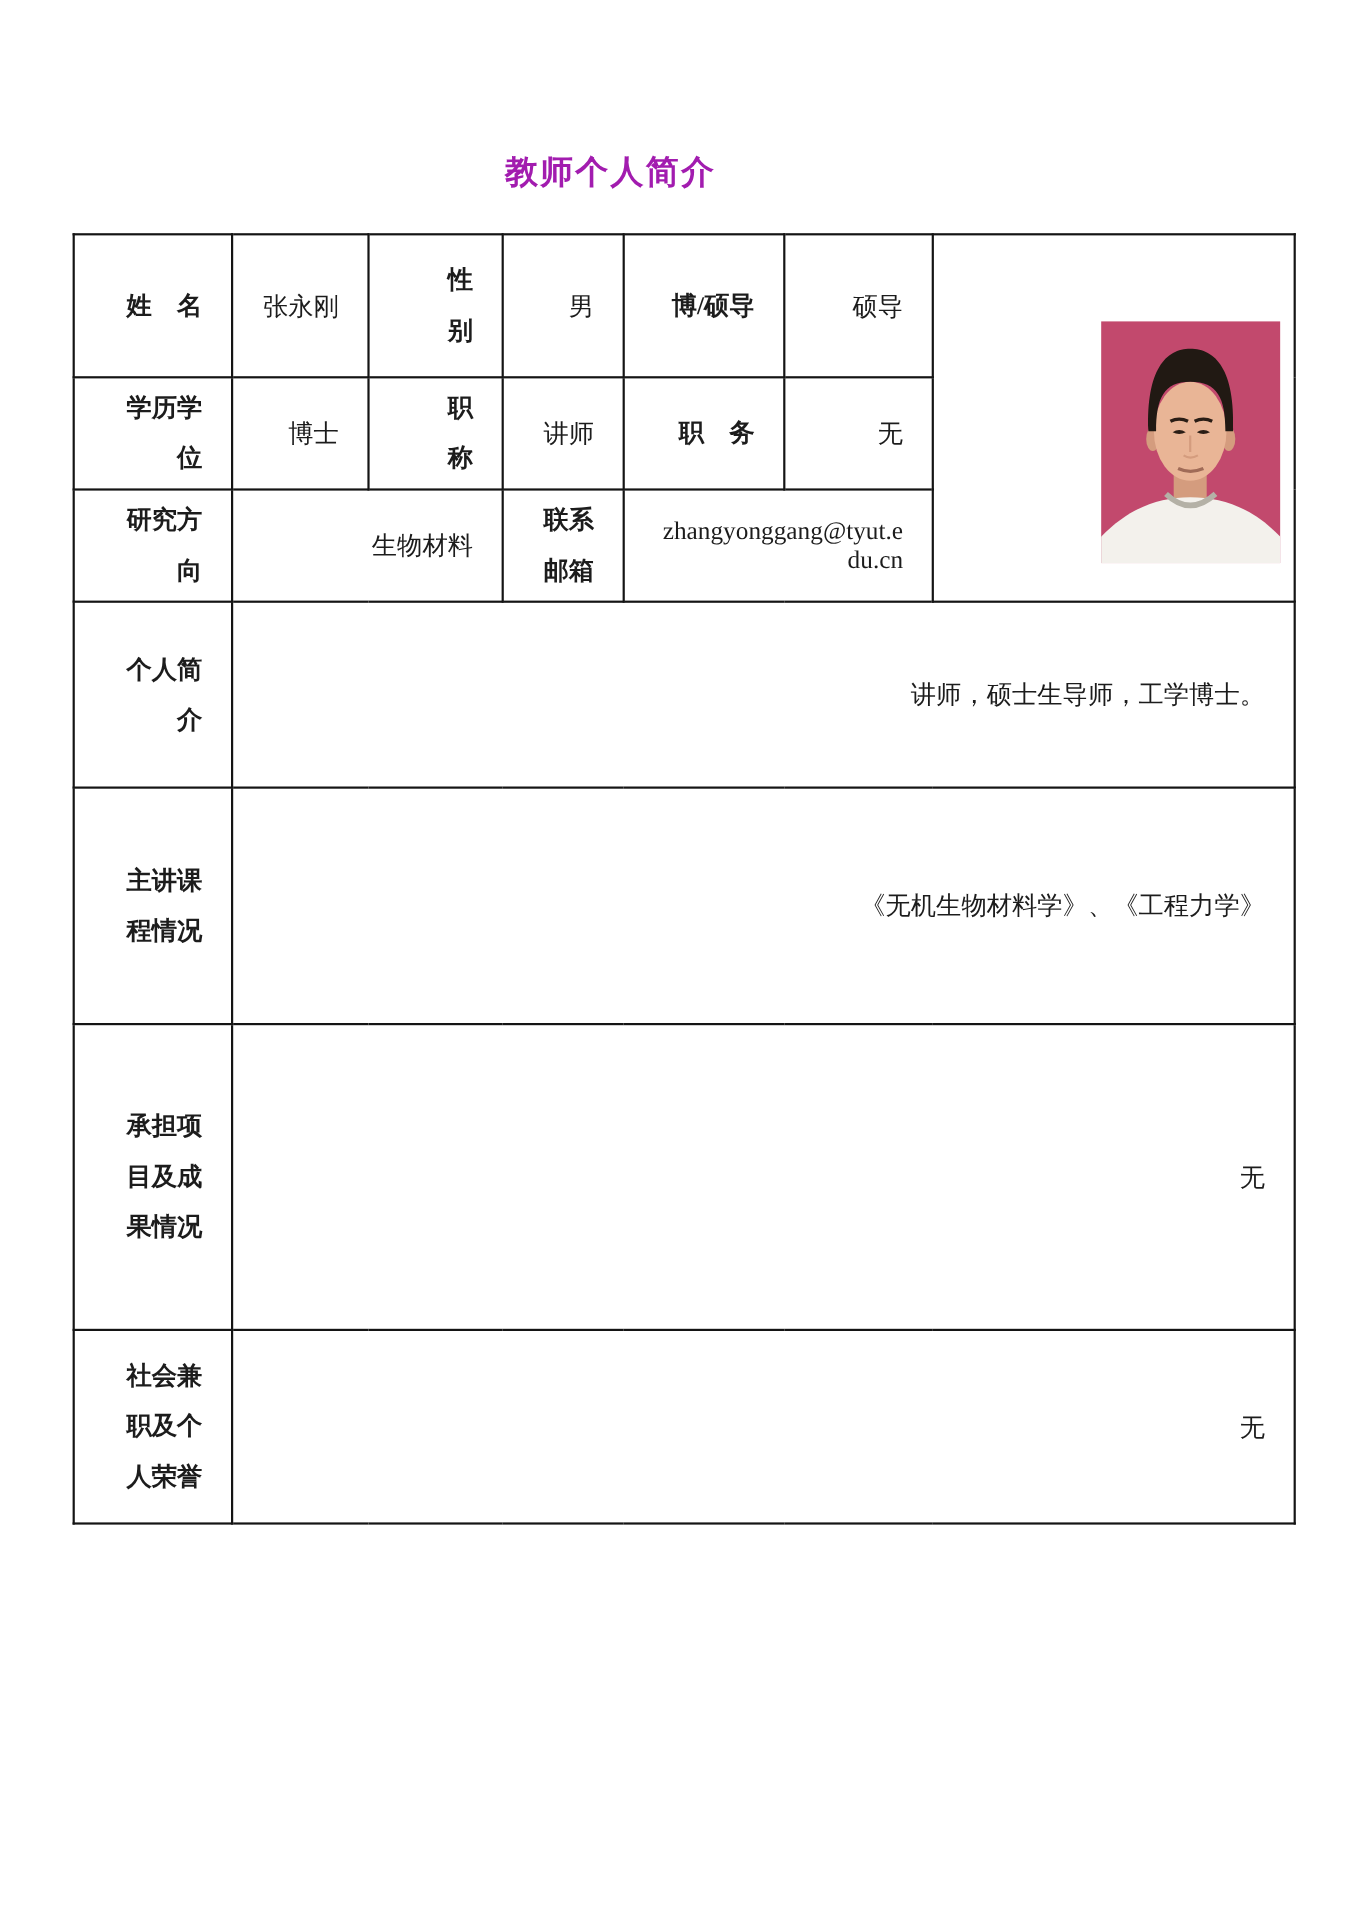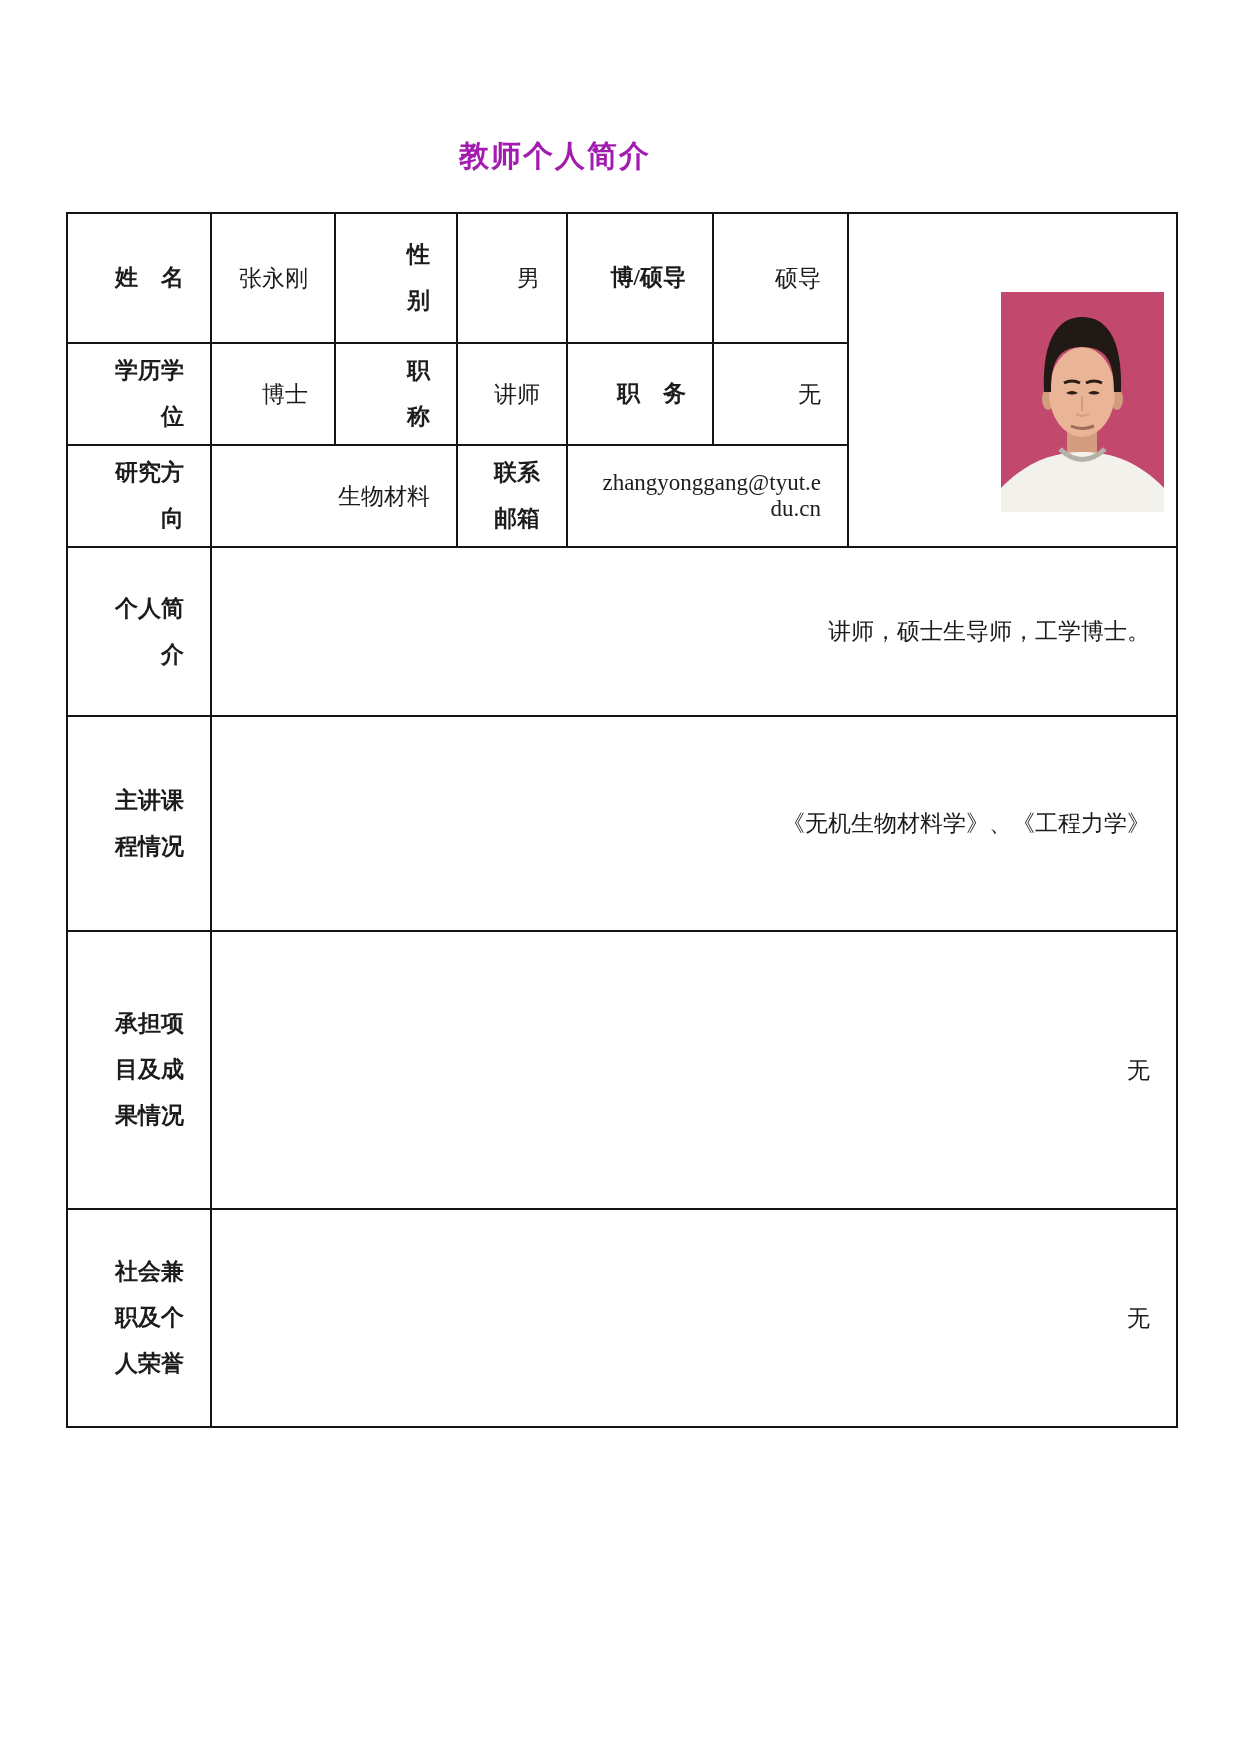--- a/index.html
+++ b/index.html
@@ -43,21 +43,21 @@
     padding:4px 12px;
   }
   td.val-left { text-align:left; padding-left:14px; }
   td.email-cell { font-size:20px; padding:4px 2px; letter-spacing:0px; }
   tr.r1 { height:130px; }
   tr.r2 { height:92px; }
   tr.r3 { height:100px; }
   tr.r4 { height:169px; }
   tr.r5 { height:215px; }
   tr.r6 { height:278px; }
-  tr.r7 { height:218px; }
+  tr.r7 { height:176px; }
   td.photo-cell {
     vertical-align:top;
     padding:0;
   }
   td.photo-cell svg {
     display:block;
     margin:43px 0 0 126px;
   }
 </style>
 </head>

